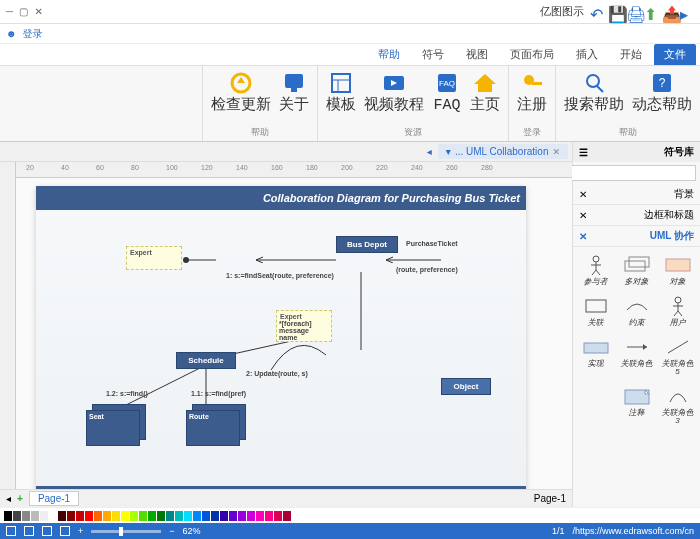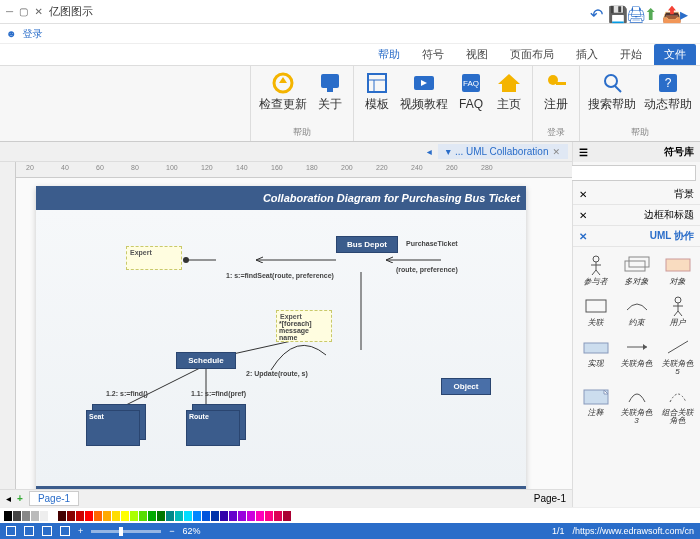--- a/index.html
+++ b/index.html
@@ -2,39 +2,39 @@
 <html><head>
 <meta charset="utf-8">
 <style>
   * { margin: 0; padding: 0; box-sizing: border-box; font-family: "Microsoft YaHei", sans-serif; }
   body { width: 700px; height: 539px; overflow: hidden; background: #fff; direction: rtl; }
   
   
   .titlebar { height: 24px; background: #fff; display: flex; align-items: center; border-bottom: 1px solid #e0e0e0; direction: ltr; }
   .titlebar .wincontrols { display: flex; gap: 6px; padding: 0 6px; }
   .titlebar .wincontrols span { font-size: 10px; color: #666; cursor: pointer; }
-  .titlebar .title { flex: 1; text-align: left; font-size: 11px; color: #333; }
+  .titlebar .title { flex: 1; text-align: right; font-size: 11px; color: #333; }
   .titlebar .right-icons { display: flex; gap: 4px; padding: 0 6px; align-items: center; }
   .titlebar .right-icons svg, .titlebar .right-icons span { width: 14px; height: 14px; }
   
   
   .quickbar { height: 20px; background: #fff; display: flex; align-items: center; padding: 0 6px; gap: 6px; direction: ltr; font-size: 10px; color: #2a6dc9; border-bottom: 1px solid #eee; }
   
   
   .ribbon-tabs { height: 22px; background: #fff; display: flex; align-items: flex-end; direction: rtl; padding-right: 4px; gap: 2px; border-bottom: 1px solid #ddd; }
   .ribbon-tab { padding: 3px 10px; font-size: 11px; color: #444; cursor: pointer; }
   .ribbon-tab.active { background: #2a6dc9; color: #fff; border-radius: 2px 2px 0 0; }
   
   
   .ribbon-body { height: 76px; background: #f7f7f7; display: flex; direction: rtl; border-bottom: 1px solid #ccc; }
   .ribbon-group { border-left: 1px solid #ddd; padding: 4px 8px 2px; display: flex; flex-direction: column; justify-content: space-between; }
   .ribbon-group .items { display: flex; gap: 8px; }
   .ribbon-item { display: flex; flex-direction: column; align-items: center; gap: 2px; cursor: pointer; min-width: 30px; }
   .ribbon-item svg { width: 26px; height: 26px; }
-  .ribbon-item .lbl { font-size: 12px; color: #333; text-align: right; line-height: 1.1; }
+  .ribbon-item .lbl { font-size: 15px; color: #333; text-align: right; line-height: 1.1; font-family: Liberation Mono, monospace; }
   .ribbon-group-name { font-size: 9px; color: #888; text-align: center; margin-top: 2px; }
   
   
   .main { display: flex; height: calc(539px - 24px - 20px - 22px - 76px - 16px - 16px); direction: rtl; }
   
   
   .sidepanel { width: 128px; background: #f7f7f7; border-left: 1px solid #ddd; display: flex; flex-direction: column; font-size: 10px; }
   .sidepanel-header { padding: 3px 6px; font-weight: bold; background: #eee; display: flex; justify-content: space-between; align-items: center; }
   .search-row { padding: 3px 4px; display: flex; gap: 2px; }
   .search-row input { flex: 1; font-size: 9px; padding: 1px 3px; border: 1px solid #ccc; }
@@ -183,20 +183,21 @@
       </div>
       <div class="ribbon-item">
         <svg>
             <rect x="4" y="4" width="18" height="18" fill="none" stroke="#2a6dc9" stroke-width="2"></rect>
             <line x1="4" y1="10" x2="22" y2="10" stroke="#2a6dc9"></line>
             <line x1="10" y1="10" x2="10" y2="22" stroke="#2a6dc9"></line>
           </svg>
         <span class="lbl">模板</span>
       </div>
     </div>
+    <div class="ribbon-group-name">资源</div>
   </div>
   <div class="ribbon-group">
     <div class="items">
       <div class="ribbon-item">
         <svg>
             <rect x="4" y="4" width="18" height="14" rx="2" fill="#2a6dc9"></rect>
             <rect x="10" y="18" width="6" height="4" fill="#2a6dc9"></rect>
           </svg>
         <span class="lbl">关于</span>
       </div>
@@ -292,26 +293,20 @@
             <line x1="4" y1="12" x2="24" y2="12" stroke="#555"></line>
             <polygon points="24,12 20,9 20,15" fill="#555"></polygon>
           </svg>
           <span class="sl">关联角色</span>
         </div>
       <div class="shape-cell">
           <svg>
             <rect x="2" y="8" width="24" height="10" fill="#cde" stroke="#89b"></rect>
           </svg>
           <span class="sl">实现</span>
-        </div>
-      <div class="shape-cell">
-          <svg>
-            <path d="M6 18 Q14 2 22 18" fill="none" stroke="#555" stroke-dasharray="2"></path>
-          </svg>
-          <span class="sl">组合关联角色</span>
         </div>
       <div class="shape-cell">
           <svg>
             <path d="M6 18 Q14 2 22 18" fill="none" stroke="#555"></path>
           </svg>
           <span class="sl">关联角色 3</span>
         </div>
       <div class="shape-cell">
           <svg>
             <rect x="2" y="6" width="24" height="14" fill="#cde" stroke="#89b"></rect>

